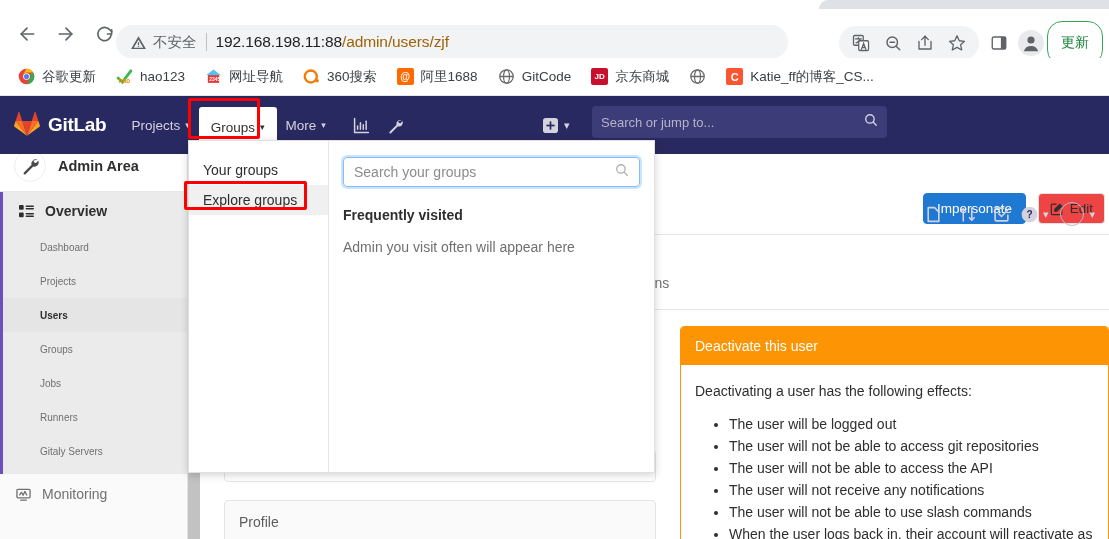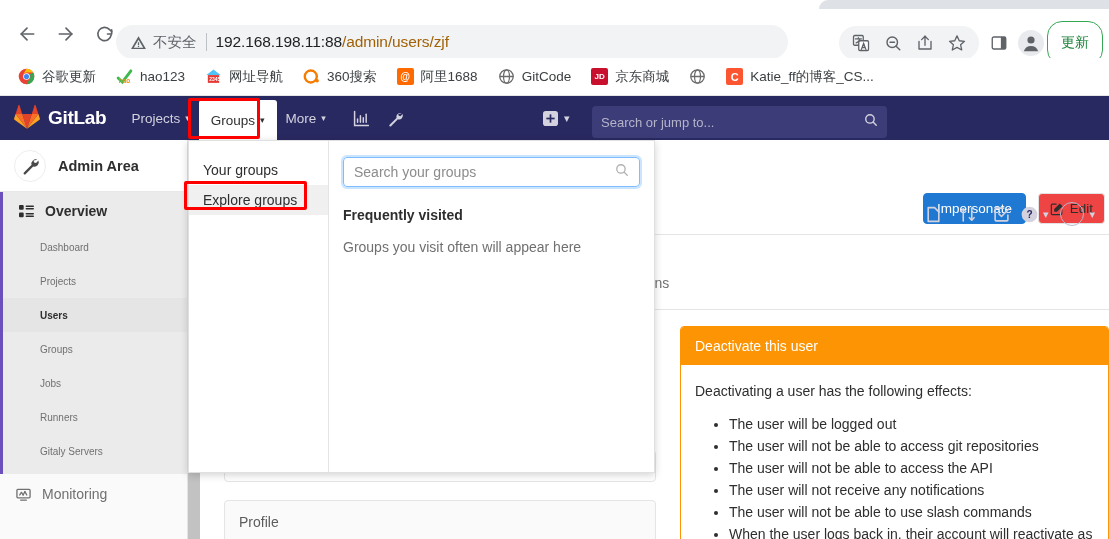--- a/index.html
+++ b/index.html
@@ -85,21 +85,21 @@
   .bm:first-child { margin-left:10px; }
   .bm .bmico {
     width:17px; height:17px; margin-right:7px; flex:0 0 auto;
     display:flex; align-items:center; justify-content:center;
     font-size:10px; border-radius:2px; color:#fff; font-weight:bold;
     overflow:hidden;
   }
 
   
   .gl-nav {
-    position:absolute; left:0; top:96px; width:1109px; height:44px;
+    position:absolute; left:0; top:96px; width:1109px; height:58px;
     background:#292961; display:flex; align-items:center;
   }
   .gl-logo-wrap { display:flex; align-items:center; margin-left:14px; }
   .gl-logo-text {
     color:#fff; font-size:19px; font-weight:bold; margin-left:8px;
     letter-spacing:-0.3px;
   }
   .gl-item {
     color:#d3d2de; font-size:13.5px; padding:0 9px; height:44px;
     display:flex; align-items:center; white-space:nowrap; cursor:default;
@@ -654,20 +654,20 @@
       <div class="dd-search">
         <input type="text" placeholder="Search your groups" style="">
         <span>
           <svg width="14" height="14" viewBox="0 0 16 16" fill="none" stroke="#b0b0b0" stroke-width="1.5" stroke-linecap="round">
               <circle cx="6.8" cy="6.8" r="4.8"></circle>
               <line x1="10.4" y1="10.4" x2="14" y2="14"></line>
             </svg>
         </span>
       </div>
       <div class="dd-freq">Frequently visited</div>
-      <div class="dd-hint">Groups you visit often will appear here</div>
+      <div class="dd-hint">Admin you visit often will appear here</div>
     </div>
   </div>
 
   <div class="red-box-groups"></div>
   <div class="red-box-explore"></div>
 
 </div>
 
 </body></html>

